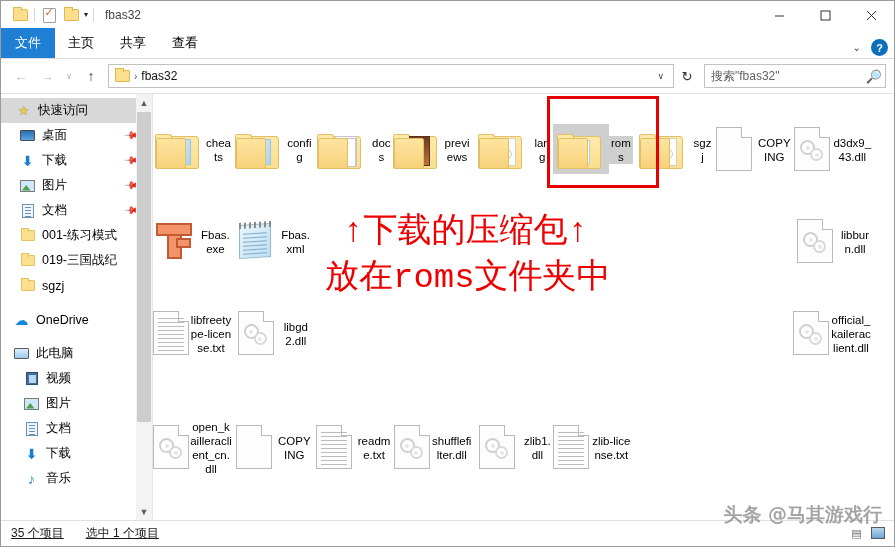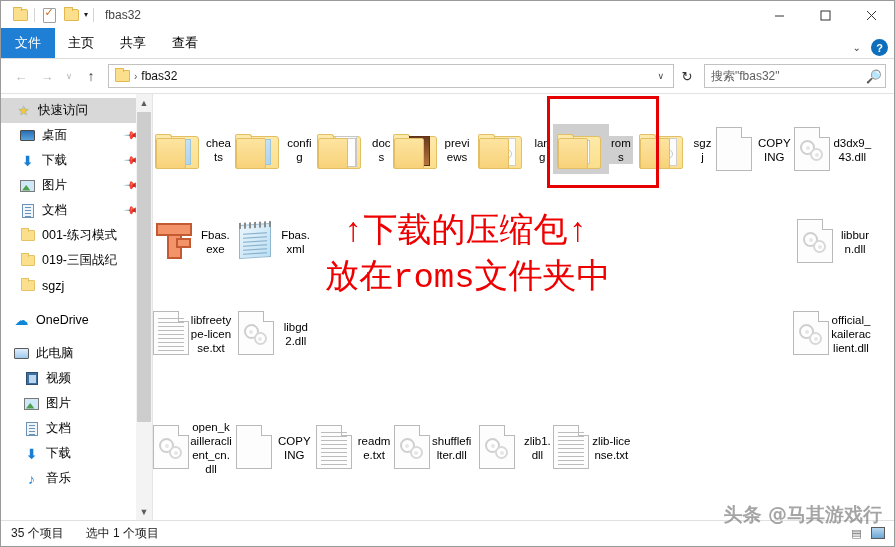--- a/index.html
+++ b/index.html
@@ -447,21 +447,21 @@
 
   
   .statusbar {
     height: 26px; flex: 0 0 26px;
     border-top: 1px solid #e0e0e0;
     display: flex; align-items: center;
     padding: 0 10px; gap: 22px;
     background: #ffffff;
     position: relative;
   }
-  .status-txt { font-size: 12px; color: #1a1a1a; }
+  .status-txt { font-size: 12px; color: #1a1a1a; text-decoration: underline; }
   .view-toggles {
     position: absolute; right: 8px; top: 4px;
     display: flex; gap: 6px; align-items: center;
   }
   .vt {
     width: 16px; height: 16px;
     display:flex; align-items:center; justify-content:center;
   }
   .vt-det { color: #6f6f6f; font-size: 11px; letter-spacing:-1px;}
   .vt-icon {

